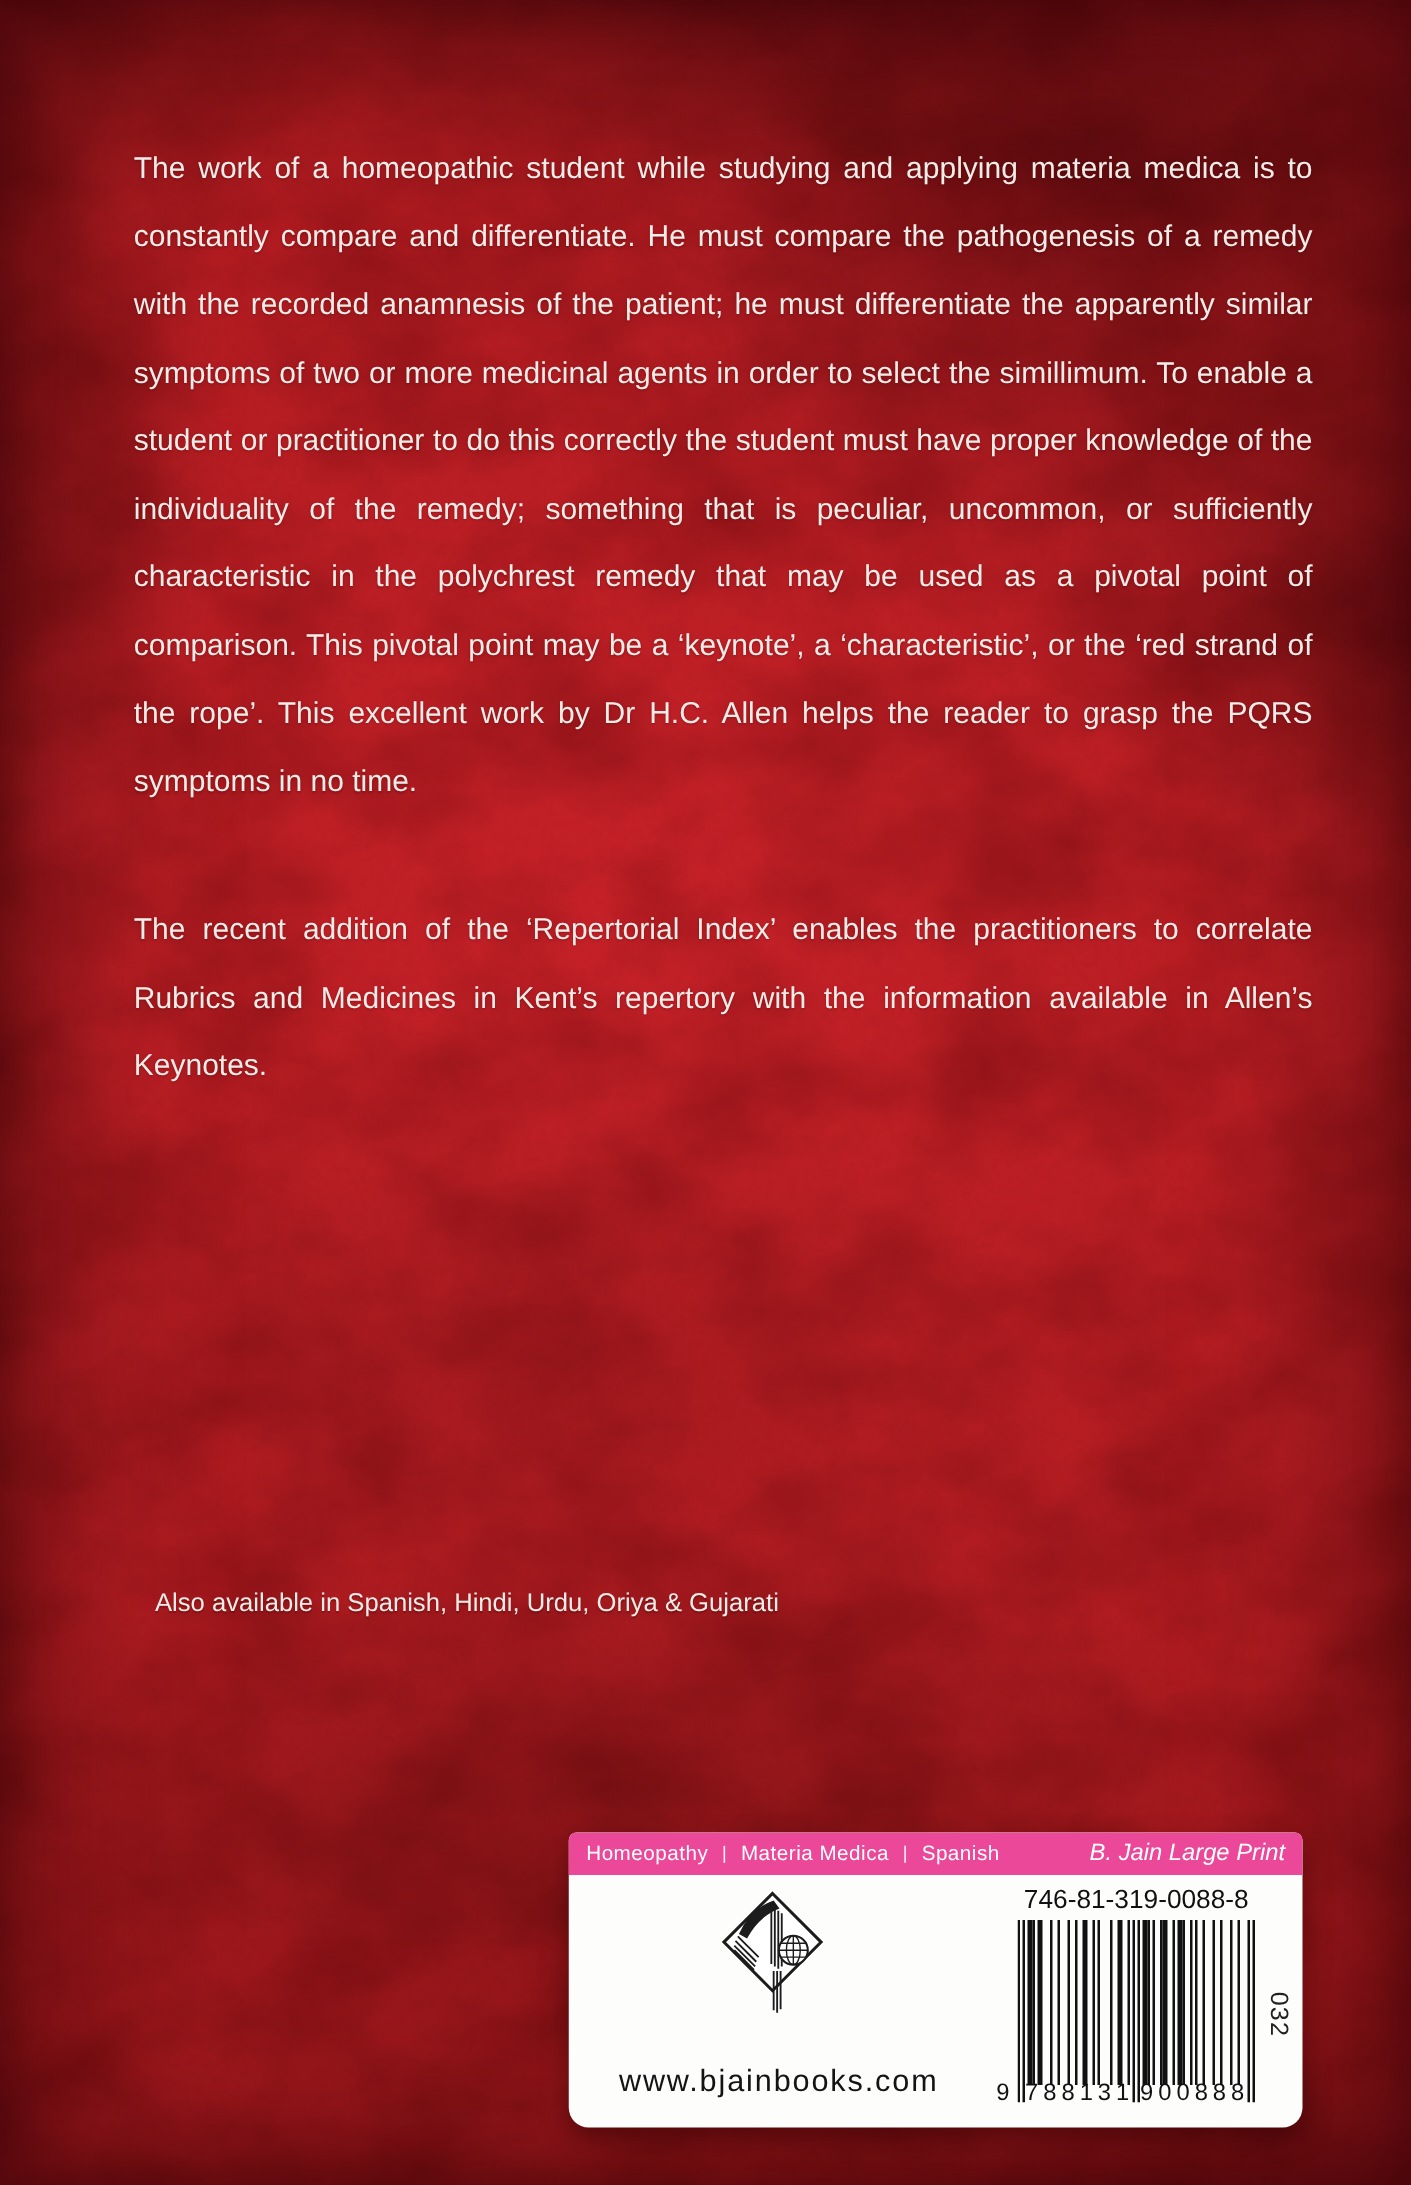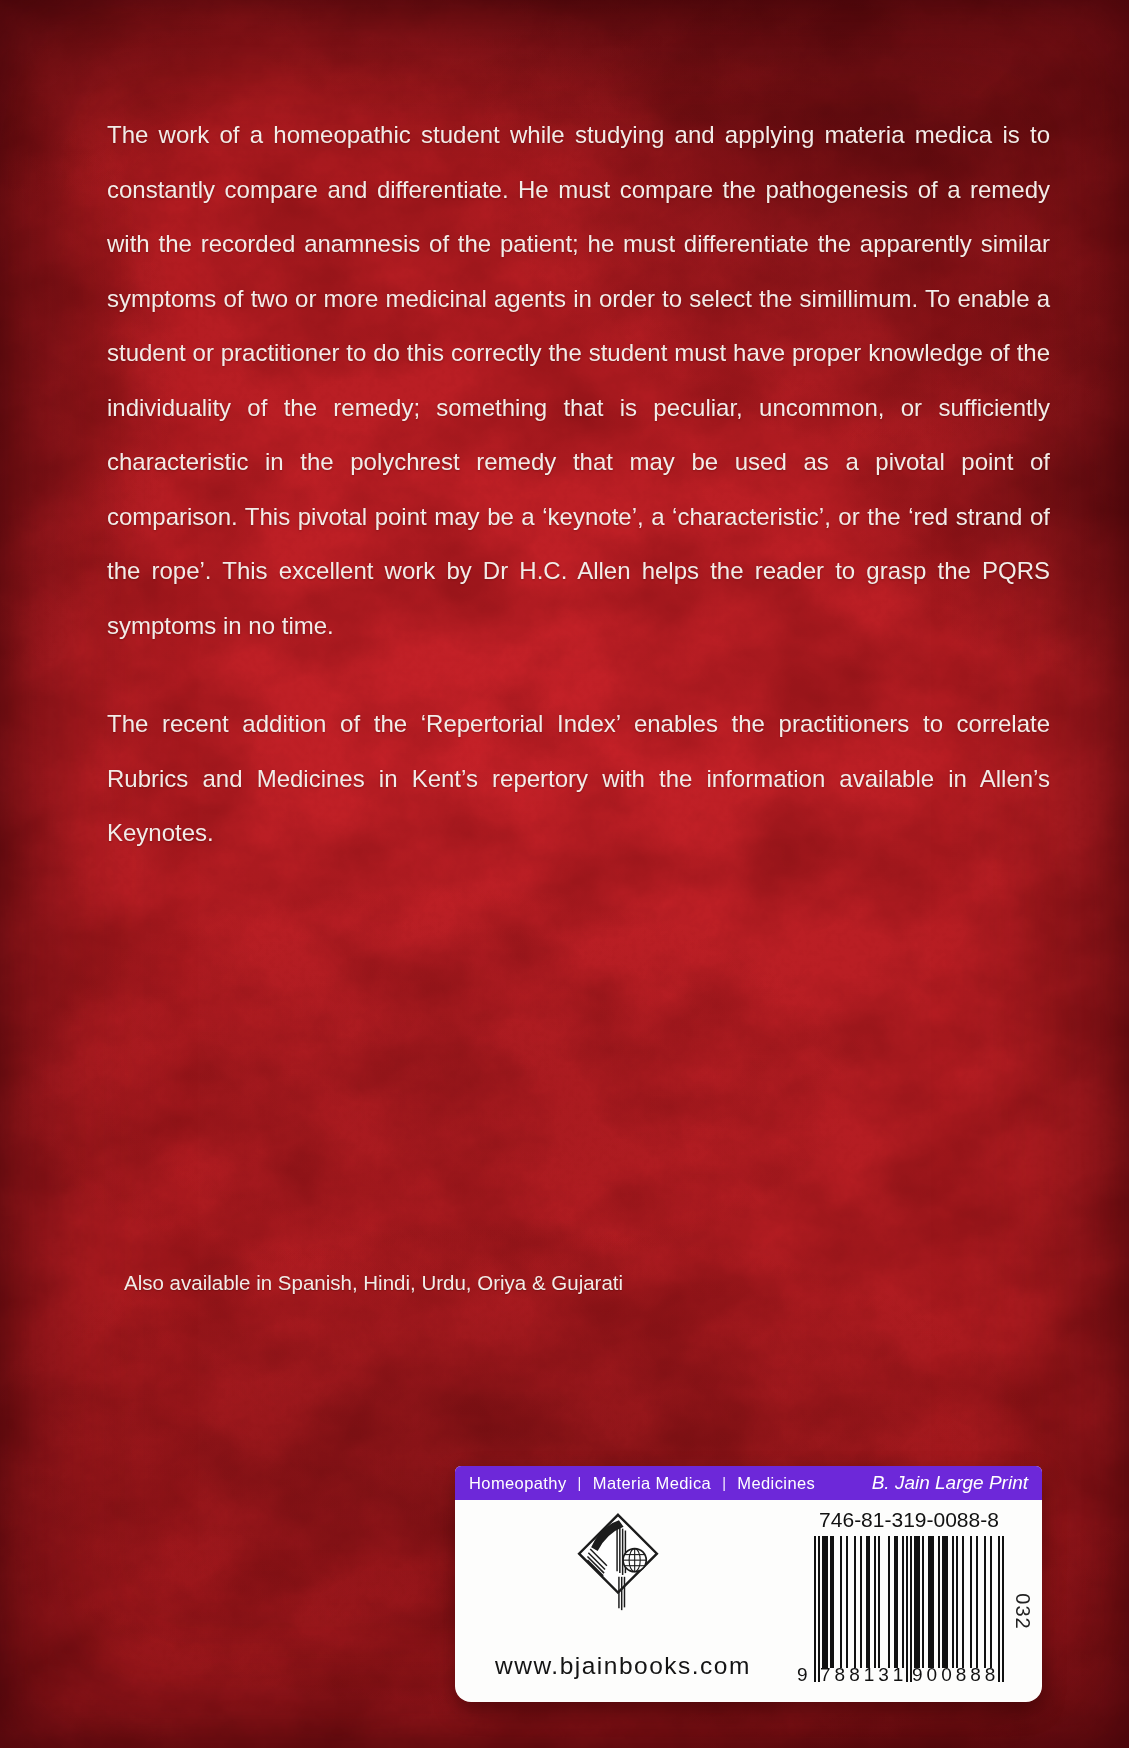--- a/index.html
+++ b/index.html
@@ -17,21 +17,21 @@
       radial-gradient(ellipse 520px 300px at 92% 99%,  rgba(70,5,8,.28),  rgba(70,5,8,0) 72%),
       radial-gradient(ellipse 1600px 1300px at 45% 42%, #c72128 0%, #b01b20 55%, #9a151a 100%);
   }
   .texture{position:absolute;left:0;top:0;mix-blend-mode:multiply;opacity:.5;pointer-events:none;}
   .vignette{position:absolute;inset:0;pointer-events:none;
     box-shadow:inset 0 0 140px 30px rgba(42,2,5,.5), inset 0 0 36px 8px rgba(42,2,5,.35);}
   .body-text{position:absolute;left:107px;top:108px;width:943px;
     color:#f2ece8;font-size:24px;line-height:54.5px;
     text-shadow:0 1px 2px rgba(70,5,5,.35);}
   .body-text p{margin:0;text-align:justify;}
-  .body-text p + p{margin-top:44px;}
+  .body-text p + p{margin-top:64px;}
   .availability{position:absolute;left:124px;top:1270px;
     color:#f2ece8;font-size:20.5px;line-height:26px;
     text-shadow:0 1px 1px rgba(70,5,5,.35);}
   .label{position:absolute;left:455px;top:1466px;width:587px;height:236px;
     border-radius:6px 6px 16px 16px;overflow:hidden;background:#fdfdfc;
     box-shadow:0 10px 22px rgba(35,0,0,.45);}
   .label-strip{height:34px;display:flex;align-items:center;justify-content:space-between;
     padding:0 14px;color:#ffffff;}
   .strip-left{display:flex;align-items:center;gap:11px;font-size:16.5px;letter-spacing:.4px;}
   .strip-sep{font-size:14.5px;opacity:.95;}
@@ -72,27 +72,27 @@
 
   <div class="body-text">
     <p>The work of a homeopathic student while studying and applying materia medica is to constantly compare and differentiate. He must compare the pathogenesis of a remedy with the recorded anamnesis of the patient; he must differentiate the apparently similar symptoms of two or more medicinal agents in order to select the simillimum. To enable a student or practitioner to do this correctly the student must have proper knowledge of the individuality of the remedy; something that is peculiar, uncommon, or sufficiently characteristic in the polychrest remedy that may be used as a pivotal point of comparison. This pivotal point may be a ‘keynote’, a ‘characteristic’, or the ‘red strand of the rope’. This excellent work by Dr H.C. Allen helps the reader to grasp the PQRS symptoms in no time.</p>
     <p>The recent addition of the ‘Repertorial Index’ enables the practitioners to correlate Rubrics and Medicines in Kent’s repertory with the information available in Allen’s Keynotes.</p>
   </div>
 
   <div class="availability">Also available in Spanish, Hindi, Urdu, Oriya &amp; Gujarati</div>
 
   <div class="label">
 
-    <div class="label-strip" style="background: #6d28d9;">
+    <div class="label-strip" style="background: #ec4899;">
       <div class="strip-left">
         <span>Homeopathy</span>
         <span class="strip-sep">|</span>
         <span>Materia Medica</span>
         <span class="strip-sep">|</span>
-        <span>Medicines</span>
+        <span>Spanish</span>
       </div>
       <div class="strip-right">B. Jain Large Print</div>
     </div>
 
     <div class="label-body">
 
       <svg class="logo" width="84" height="100" viewBox="0 0 90 108" aria-hidden="true">
         <path d="M45 3 L87 45 L45 87 L3 45 Z" fill="#ffffff" stroke="#1c1c1c" stroke-width="2.6"></path>
         <path d="M16 38 Q26 16 46 9 L51 16 Q33 23 23 42 Z" fill="#1c1c1c"></path>
         <g stroke="#1c1c1c" stroke-width="1.6" fill="none">

